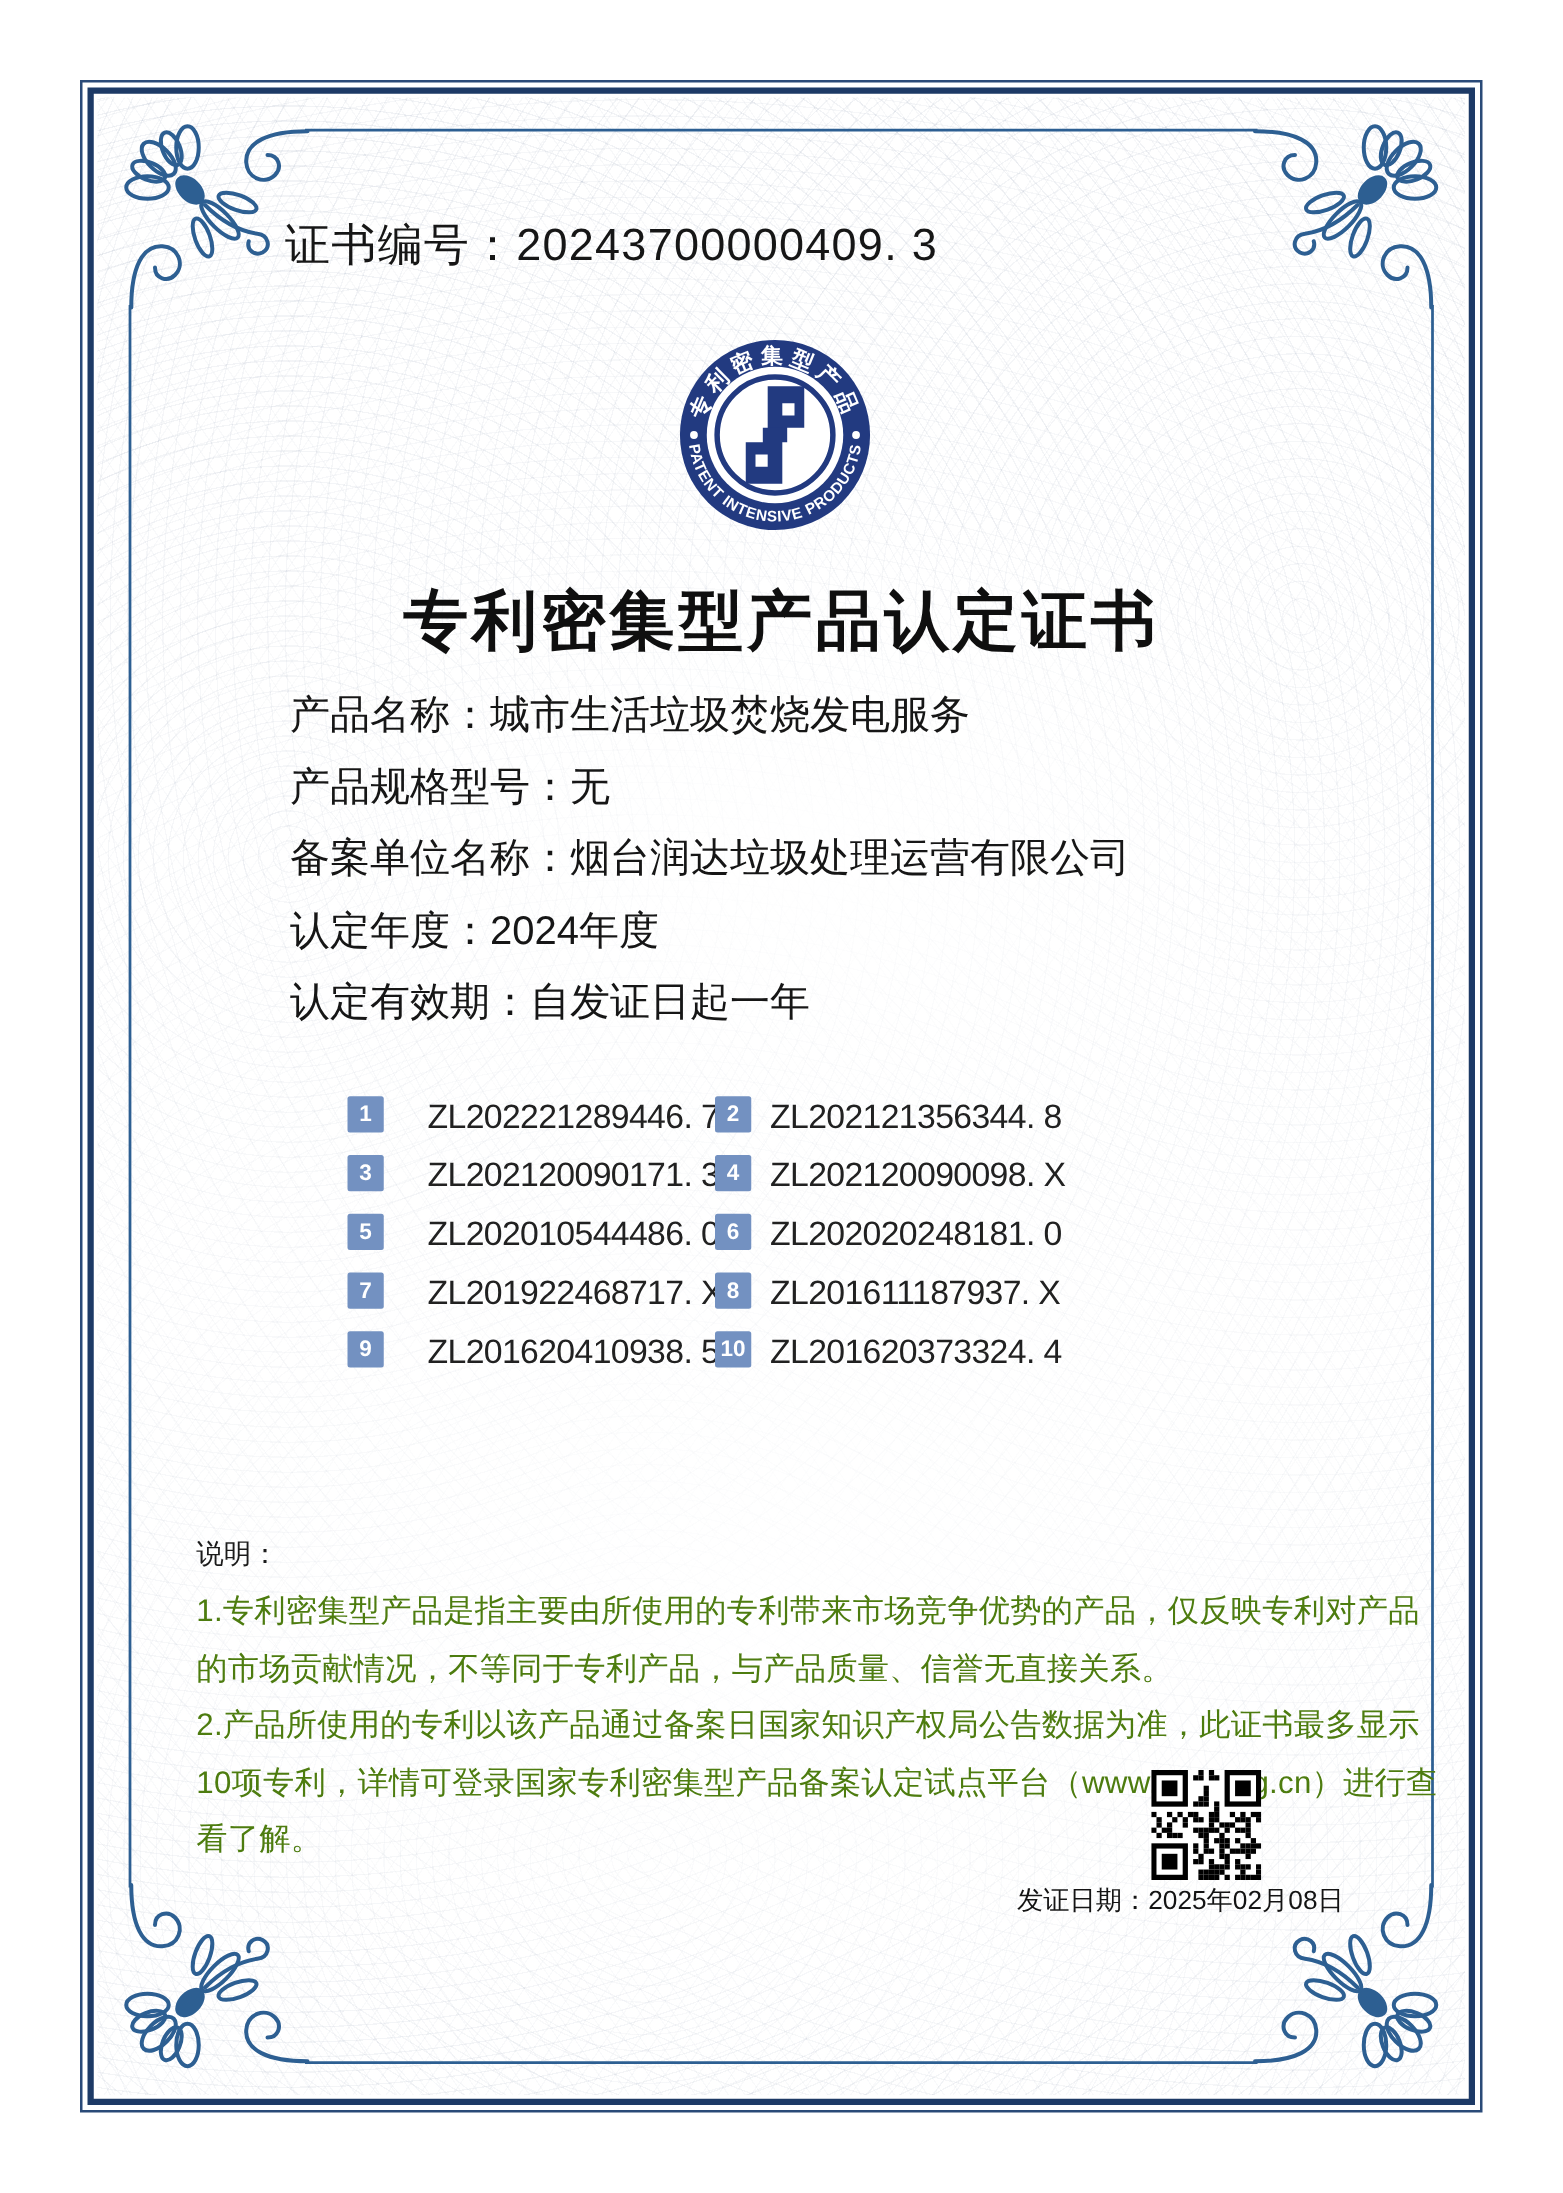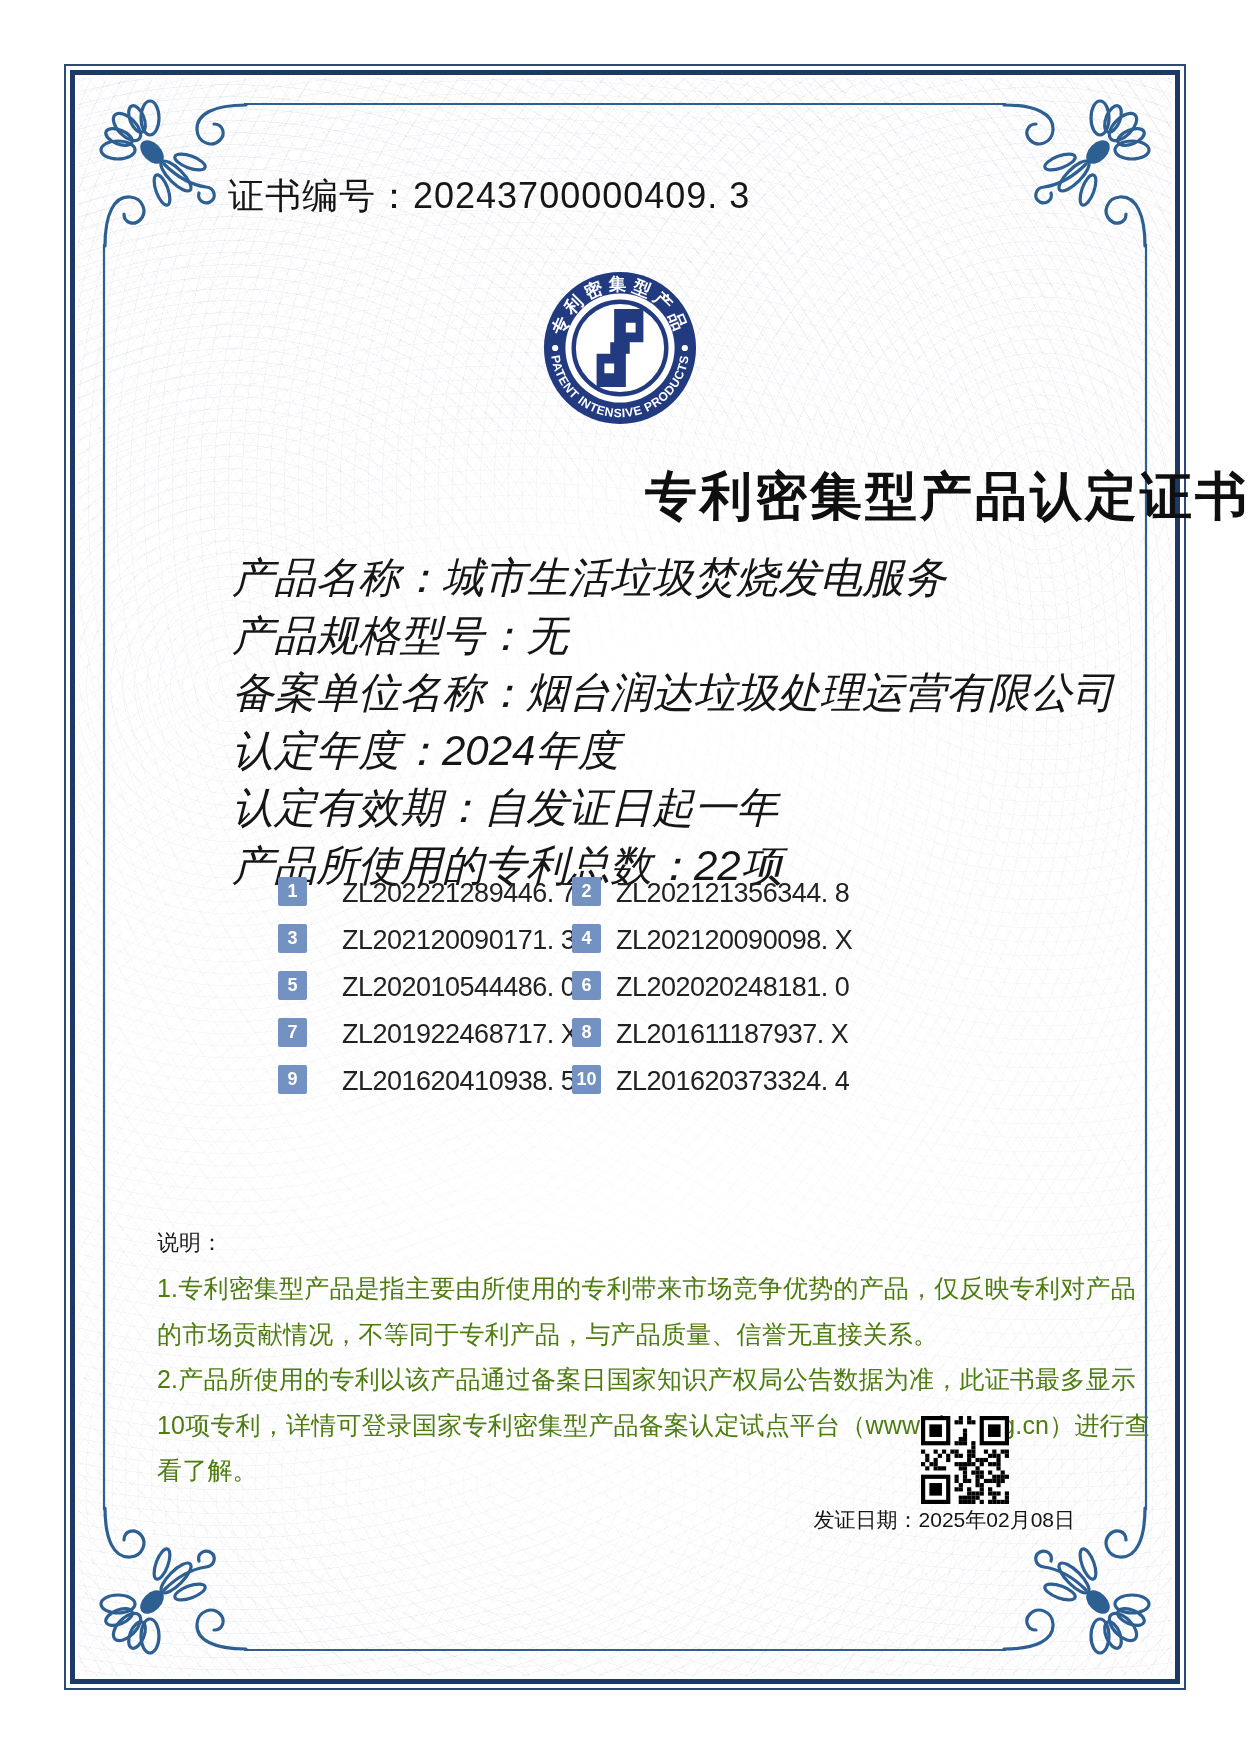--- a/index.html
+++ b/index.html
@@ -18,25 +18,25 @@
       radial-gradient(ellipse 420px 300px at 52% 38%, rgba(255,255,255,.95), rgba(255,255,255,0)),
       radial-gradient(ellipse 520px 400px at 50% 76%, rgba(255,255,255,.85), rgba(255,255,255,0)),
       linear-gradient(180deg, rgba(255,255,255,0) 0%, rgba(255,255,255,.55) 60%, rgba(255,255,255,.15) 100%);}
   
   .border-outer{position:absolute;left:64px;top:64px;right:64px;bottom:64px;border:2px solid #2a4a78;}
   .border-thick{position:absolute;left:70px;top:70px;right:70px;bottom:70px;border:5px solid #1d3a66;}
   .frame-svg{position:absolute;left:0;top:0;}
   
   .cert-no{position:absolute;left:228px;top:172px;font-size:36px;letter-spacing:1px;color:#161616;}
   .seal{position:absolute;left:542px;top:270px;width:156px;height:156px;}
-  .title{position:absolute;left:0;right:0;top:462px;text-align:right;
+  .title{position:absolute;left:0;right:0;top:462px;text-align:center;
          font-family:"Liberation Serif","DejaVu Serif",serif;font-weight:bold;
          font-size:52px;letter-spacing:3px;color:#0f0f0f;}
   .fields{position:absolute;left:232px;top:550px;}
-  .field-row{height:57.5px;font-size:42px;white-space:nowrap;color:#161616;font-style:italic;}
+  .field-row{height:57.5px;font-size:32px;white-space:nowrap;color:#161616;}
   .patents{position:absolute;left:278px;top:877px;width:700px;}
   .patent-row{position:relative;height:47px;}
   .p-badge{position:absolute;width:29px;height:29px;background:#7391c1;color:#ffffff;
            font-size:18px;font-weight:bold;text-align:center;line-height:29px;border-radius:2px;top:0;}
   .p-id{position:absolute;font-size:27px;letter-spacing:-0.5px;color:#212121;top:1px;white-space:nowrap;}
   .b1{left:0;} .t1{left:44px;margin-left:20px;} .b2{left:294px;} .t2{left:338px;}
   .notes-heading{position:absolute;left:157px;top:1228px;font-size:22px;color:#1b1b1b;}
   .notes{position:absolute;left:157px;top:1272px;width:980px;}
   .note-line{height:45.5px;font-size:25px;letter-spacing:0.2px;color:#4d7c0f;white-space:nowrap;}
   .qr{position:absolute;left:921px;top:1416px;width:88px;height:88px;}
@@ -111,21 +111,20 @@
   </svg>
 
   <div class="title">专利密集型产品认定证书</div>
 
   <div class="fields">
     <div class="field-row"><span>产品名称：</span><span>城市生活垃圾焚烧发电服务</span></div>
     <div class="field-row"><span>产品规格型号：</span><span>无</span></div>
     <div class="field-row"><span>备案单位名称：</span><span>烟台润达垃圾处理运营有限公司</span></div>
     <div class="field-row"><span>认定年度：</span><span>2024年度</span></div>
     <div class="field-row"><span>认定有效期：</span><span>自发证日起一年</span></div>
-    <div class="field-row"><span>产品所使用的专利总数：</span><span>22项</span></div>
   </div>
 
   <div class="patents">
     <div class="patent-row">
       <span class="p-badge b1">1</span>
         <span class="p-id t1">ZL202221289446. 7</span>
       <span class="p-badge b2">2</span>
         <span class="p-id t2">ZL202121356344. 8</span>
     </div>
     <div class="patent-row">

